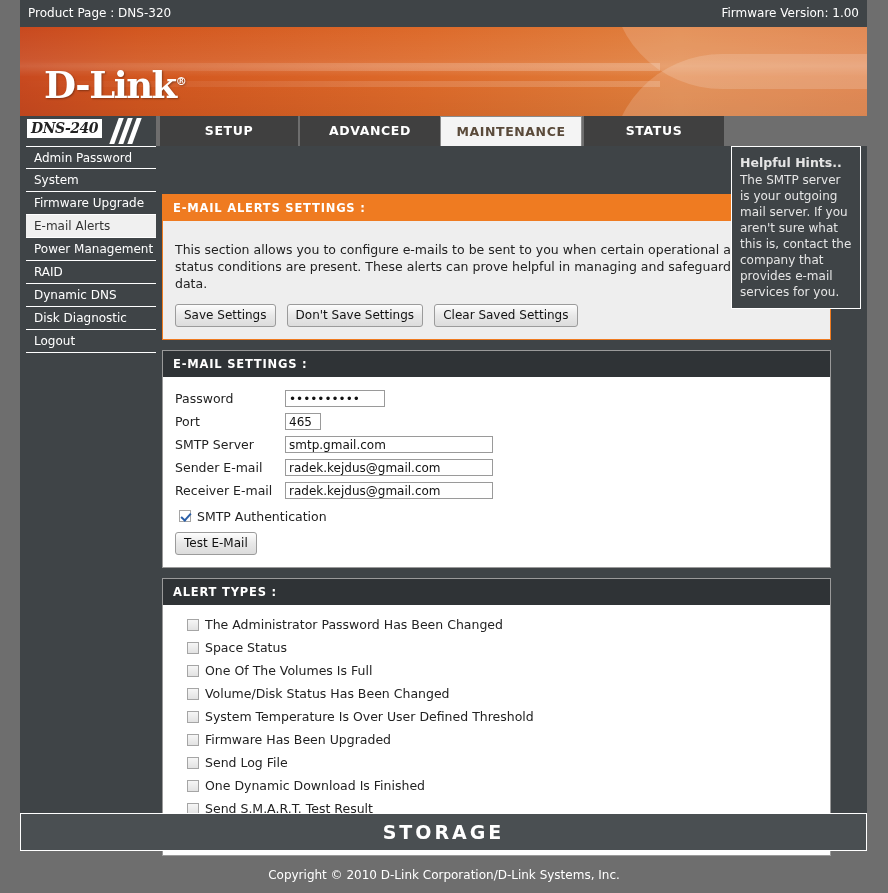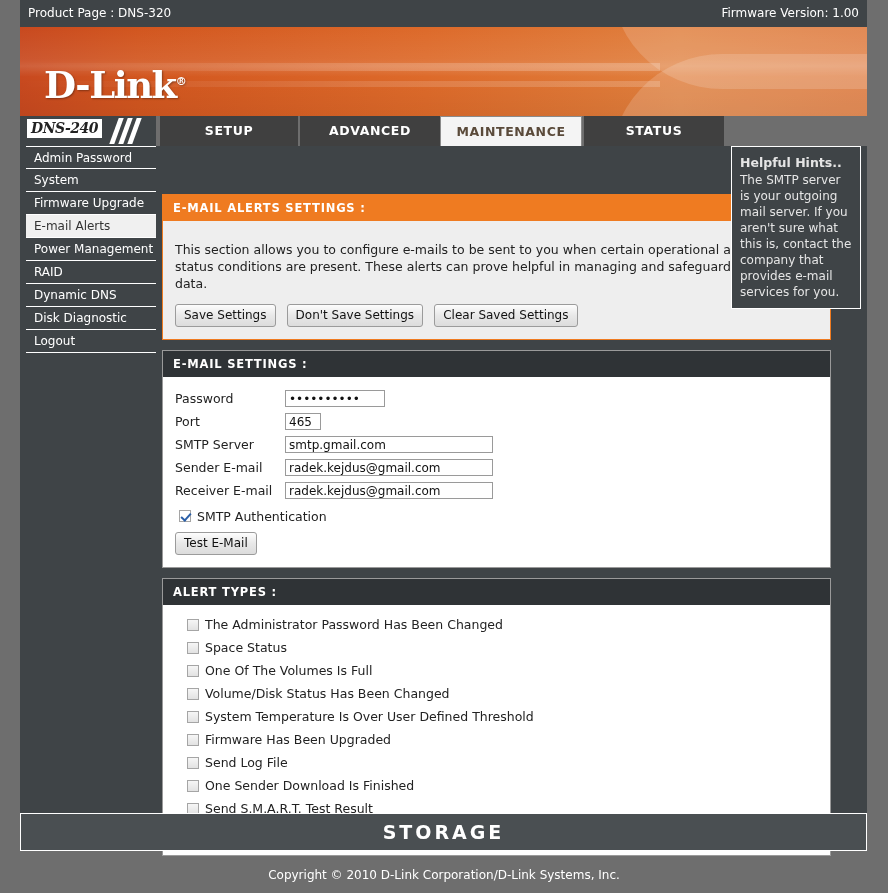--- a/index.html
+++ b/index.html
@@ -497,21 +497,21 @@
           <div class="check-line">
             <span class="cbox empty"></span>
             <span>Firmware Has Been Upgraded</span>
           </div>
           <div class="check-line">
             <span class="cbox empty"></span>
             <span>Send Log File</span>
           </div>
           <div class="check-line">
             <span class="cbox empty"></span>
-            <span>One Sender Download Is Finished</span>
+            <span>One Dynamic Download Is Finished</span>
           </div>
           <div class="check-line">
             <span class="cbox empty"></span>
             <span>Send S.M.A.R.T. Test Result</span>
           </div>
           <div class="check-line">
             <span class="cbox empty"></span>
             <span>System Has Rebooted From Power Failure</span>
           </div>
         </div>

